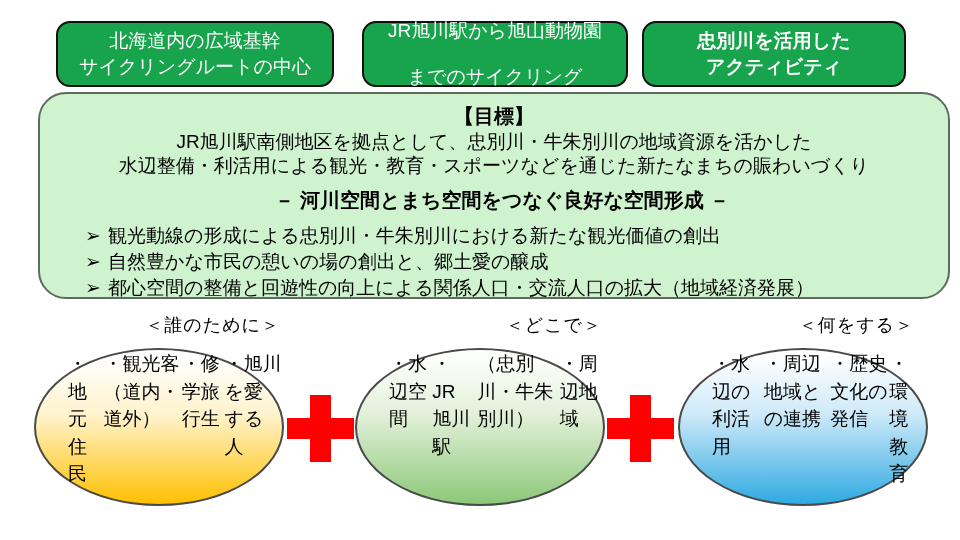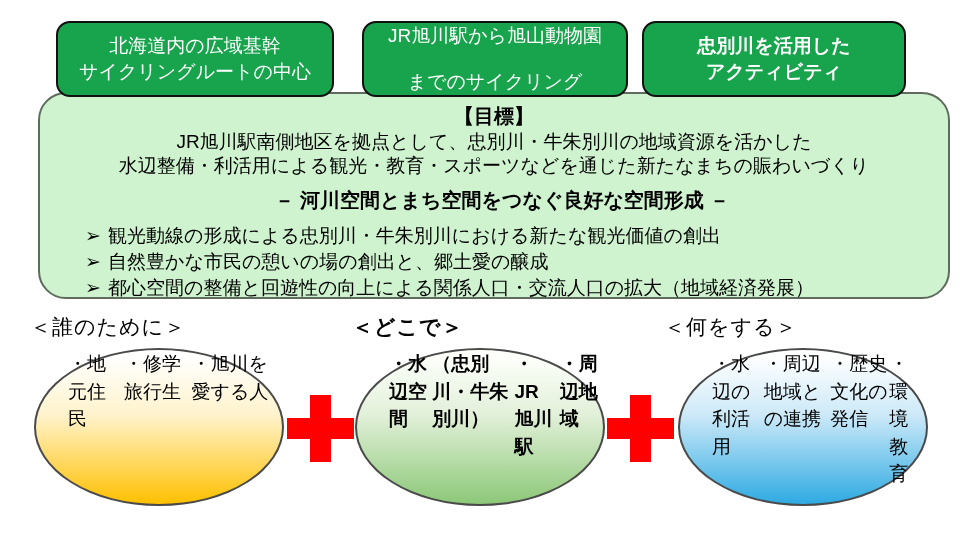--- a/index.html
+++ b/index.html
@@ -4,21 +4,21 @@
 <style>
   html,body { margin:0; padding:0; background:#ffffff; }
   .canvas {
     position:relative; width:960px; height:540px; background:#ffffff;
     font-family:"Liberation Sans","DejaVu Sans",sans-serif; color:#000;
     overflow:hidden;
   }
 
   
   .header-box {
-    position:absolute; top:21px; height:76px;
+    position:absolute; top:21px; height:66px;
     background:#18a44c; border:2.5px solid #111; border-radius:14px;
     color:#ffffff; display:flex; flex-direction:column;
     justify-content:center; align-items:center;
     font-size:19px; line-height:1.38; text-align:center;
     box-sizing:border-box; z-index:2;
   }
   .hb1 { left:56px;  width:278px; }
   .hb2 { left:362px; width:266px;gap:20px; }
   .hb3 { left:642px; width:264px;font-weight:bold; }
 
@@ -31,37 +31,37 @@
   .goal-heading { margin-top:9px; font-size:20px; font-weight:bold; }
   .goal-line    { font-size:19px; line-height:24px; }
   .goal-slogan  { margin-top:9px; font-size:20px; font-weight:bold;margin-left:16px; }
   .goal-bullets { margin:9px 0 0 38px; text-align:left; font-size:19px; line-height:26px; }
   .goal-bullet  { display:flex; }
   .goal-bullet .marker { width:30px; text-align:center; flex:0 0 auto; }
 
   
   .group-label {
     position:absolute; top:313px; width:250px;
-    font-size:21px; text-align:left; letter-spacing:1px;
+    font-size:18px; text-align:right; letter-spacing:1px;
   }
   .gl1 { left:30px; }
-  .gl2 { left:352px;font-weight:bold; }
+  .gl2 { left:352px; }
   .gl3 { left:664px; }
 
   
   .ellipse {
     position:absolute; top:348px; width:250px; height:158px;
     border-radius:50%; border:2px solid #4a4a4a; box-sizing:border-box;
     display:flex; flex-direction:row; justify-content:flex-end;
     padding-left:32px; font-size:19px; line-height:27.5px;
   }
   .e1 { left:34px;
     background:linear-gradient(180deg,#ffffff 4%,#fff3cd 42%,#ffc000 100%); }
   .e2 { left:355px;
-    background:linear-gradient(180deg,#fdfffb 4%,#e2f0d9 42%,#8cc878 100%);font-weight:bold; }
+    background:linear-gradient(180deg,#fdfffb 4%,#e2f0d9 42%,#8cc878 100%); }
   .e3 { left:678px;
     background:linear-gradient(180deg,#ffffff 4%,#cde9f8 42%,#2eaae2 100%); }
   .e2 .item { padding-right:4px; }
 
   
   .plus { position:absolute; top:395px; width:67px; height:67px; }
   .p1 { left:287px; }
   .p2 { left:607px; }
   .plus .bar-h { position:absolute; left:0; top:23px; width:67px; height:21px; background:#fe0000; }
   .plus .bar-v { position:absolute; left:23px; top:0; width:21px; height:67px; background:#fe0000; }
@@ -104,33 +104,34 @@
       </div>
     </div>
   </div>
 
   <div class="group-label gl1">＜誰のために＞</div>
   <div class="group-label gl2">＜どこで＞</div>
   <div class="group-label gl3">＜何をする＞</div>
 
   <div class="ellipse e1">
     <div class="item">・地元住民</div>
+    <div class="item">・観光客（道内・道外）</div>
     <div class="item">・修学旅行生</div>
     <div class="item">・旭川を愛する人</div>
   </div>
 
   <div class="plus p1">
     <div class="bar-h"></div>
     <div class="bar-v"></div>
   </div>
 
   <div class="ellipse e2">
     <div class="item">・水辺空間</div>
+    <div class="item">・JR旭川駅</div>
     <div class="item">（忠別川・牛朱別川）</div>
-    <div class="item">・JR旭川駅</div>
     <div class="item">・周辺地域</div>
   </div>
 
   <div class="plus p2">
     <div class="bar-h"></div>
     <div class="bar-v"></div>
   </div>
 
   <div class="ellipse e3">
     <div class="item">・水辺の利活用</div>

